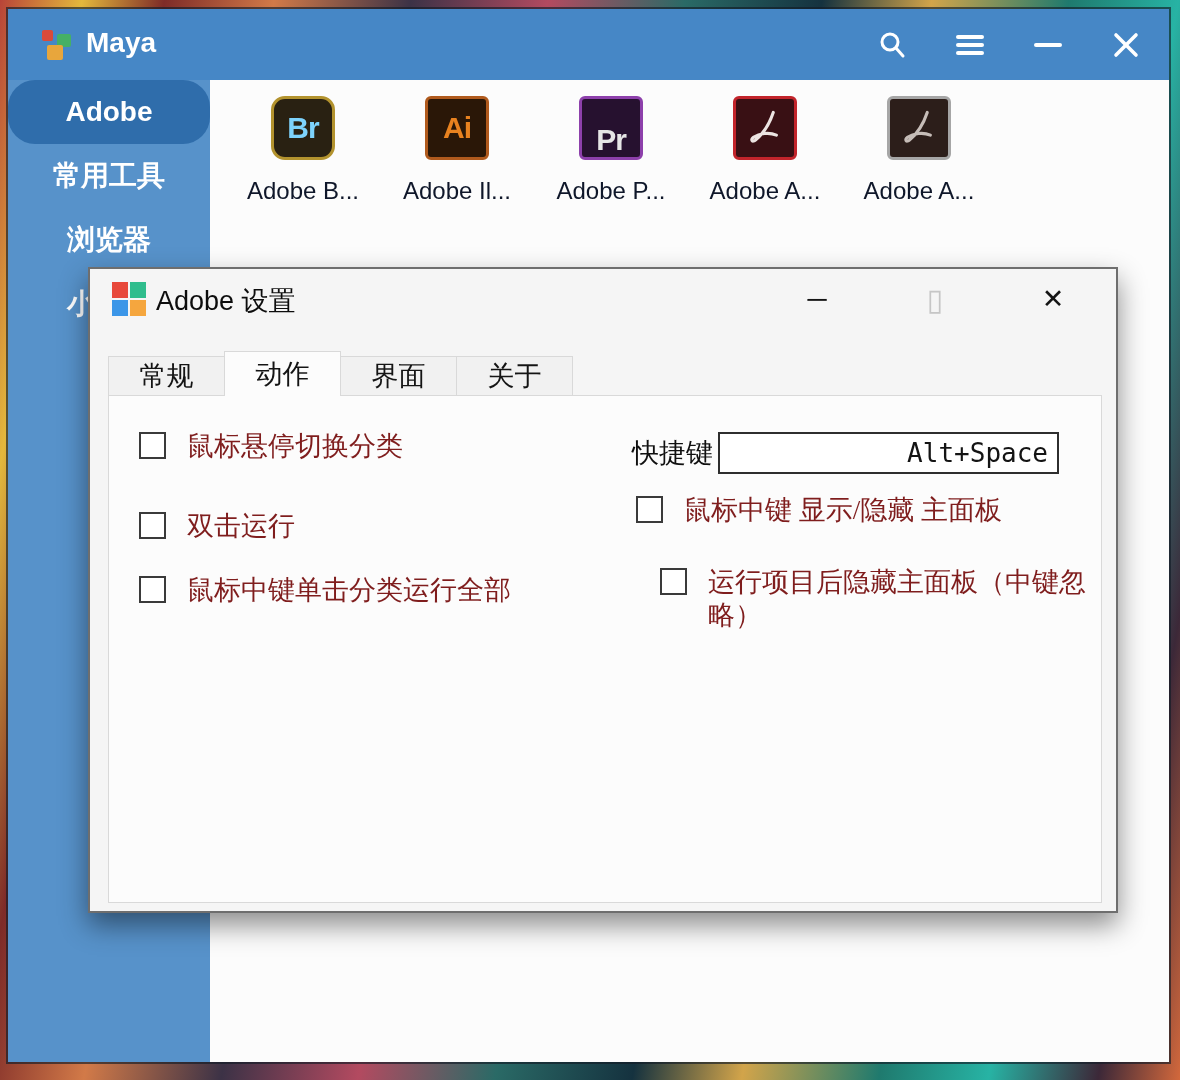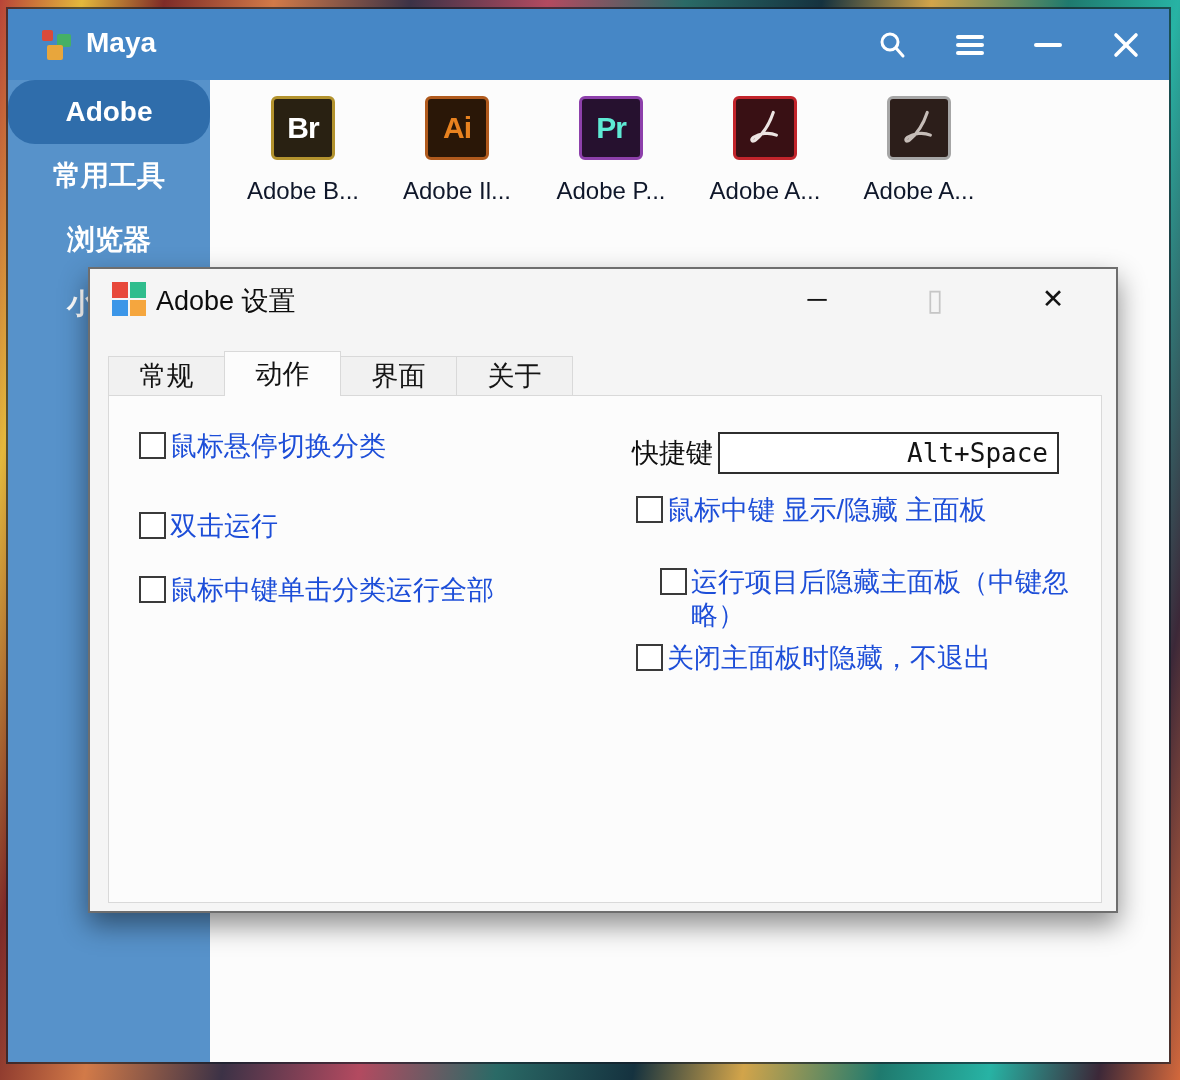--- a/index.html
+++ b/index.html
@@ -58,22 +58,22 @@
   .dlg-btn.max { color:#c6c6c6; font-size:30px; }
 
   .dlg-tabs { position:absolute; left:18px; top:82px; height:45px; display:flex; align-items:flex-end; }
   .tab { width:117px; height:40px; background:#f1f1f1; border:1px solid #d9d9d9; margin-right:-1px;
     display:flex; align-items:center; justify-content:center; font-size:27px; color:#141414; cursor:pointer; }
   .tab.active { height:45px; background:#fcfcfc; border-bottom:none; position:relative; z-index:3; }
 
   .tab-panel { position:absolute; left:18px; top:126px; width:994px; height:508px;
     background:#fcfcfc; border:1px solid #d9d9d9; z-index:2; }
 
-  .opt { position:absolute; display:flex; align-items:flex-start; gap:4px;
-    font-size:27px; color:#1d4ed8; line-height:33px; }
+  .opt { position:absolute; display:flex; align-items:flex-start; gap:21px;
+    font-size:27px; color:#7f1d1d; line-height:33px;font-family:Liberation Serif, serif; }
   .checkbox { width:27px; height:27px; border:2px solid #3a3a3a; background:#fff;
     flex:none; margin-top:2px; cursor:pointer; }
   .opt-l1 { left:30px;  top:34px; }
   .opt-l2 { left:30px;  top:114px; }
   .opt-l3 { left:30px;  top:178px; }
   .opt-r1 { left:527px; top:98px; }
   .opt-r2 { left:551px; top:170px; width:455px; }
   .opt-r2 .opt-label { width:400px; }
   .opt-r3 { left:527px; top:246px; }
 
@@ -135,35 +135,35 @@
     </div>
     <div class="side-item">
       <span>小工具</span>
     </div>
   </div>
 
   <div class="content">
     <div class="apps-row">
 
       <div class="app-cell">
-        <div class="app-tile" style="background: rgb(41, 33, 18); border-color: rgb(179, 147, 46); color: #ffffff;">
+        <div class="app-tile" style="background: rgb(41, 33, 18); border-color: rgb(179, 147, 46); color: #7dd3fc; border-radius: 14px;">
           <span>Br</span>
         </div>
         <div class="app-label">Adobe B...</div>
       </div>
 
       <div class="app-cell">
         <div class="app-tile" style="background: rgb(42, 23, 7); border-color: rgb(176, 90, 29); color: rgb(232, 130, 31);">
           <span>Ai</span>
         </div>
         <div class="app-label">Adobe Il...</div>
       </div>
 
       <div class="app-cell">
-        <div class="app-tile" style="background: rgb(38, 17, 47); border-color: rgb(141, 64, 171); color: #5eead4;">
+        <div class="app-tile" style="background: rgb(38, 17, 47); border-color: rgb(141, 64, 171); color: #e5e5e5; align-items: flex-end;">
           <span>Pr</span>
         </div>
         <div class="app-label">Adobe P...</div>
       </div>
 
       <div class="app-cell">
         <div class="app-tile" style="background: rgb(57, 16, 20); border-color: rgb(194, 36, 43);">
           <svg width="44" height="44" viewBox="0 0 24 24">
             <path d="M16.5 3.5 C14.5 9.5, 10.5 15.5, 6.8 18.6 C5.1 20, 3.9 18.3, 5.7 17.1 C9 14.9, 14.2 14.1, 18.2 15.9" fill="none" stroke="#ece4e2" stroke-width="1.7" stroke-linecap="round"></path>
           </svg>
@@ -237,19 +237,15 @@
     </div>
 
     <div class="opt opt-r1">
       <span class="checkbox"></span>
       <span class="opt-label">鼠标中键 显示/隐藏 主面板</span>
     </div>
     <div class="opt opt-r2">
       <span class="checkbox"></span>
       <span class="opt-label">运行项目后隐藏主面板（中键忽略）</span>
     </div>
-    <div class="opt opt-r3">
-      <span class="checkbox"></span>
-      <span class="opt-label">关闭主面板时隐藏，不退出</span>
-    </div>
 
   </div>
 </div>
 
 </body></html>

